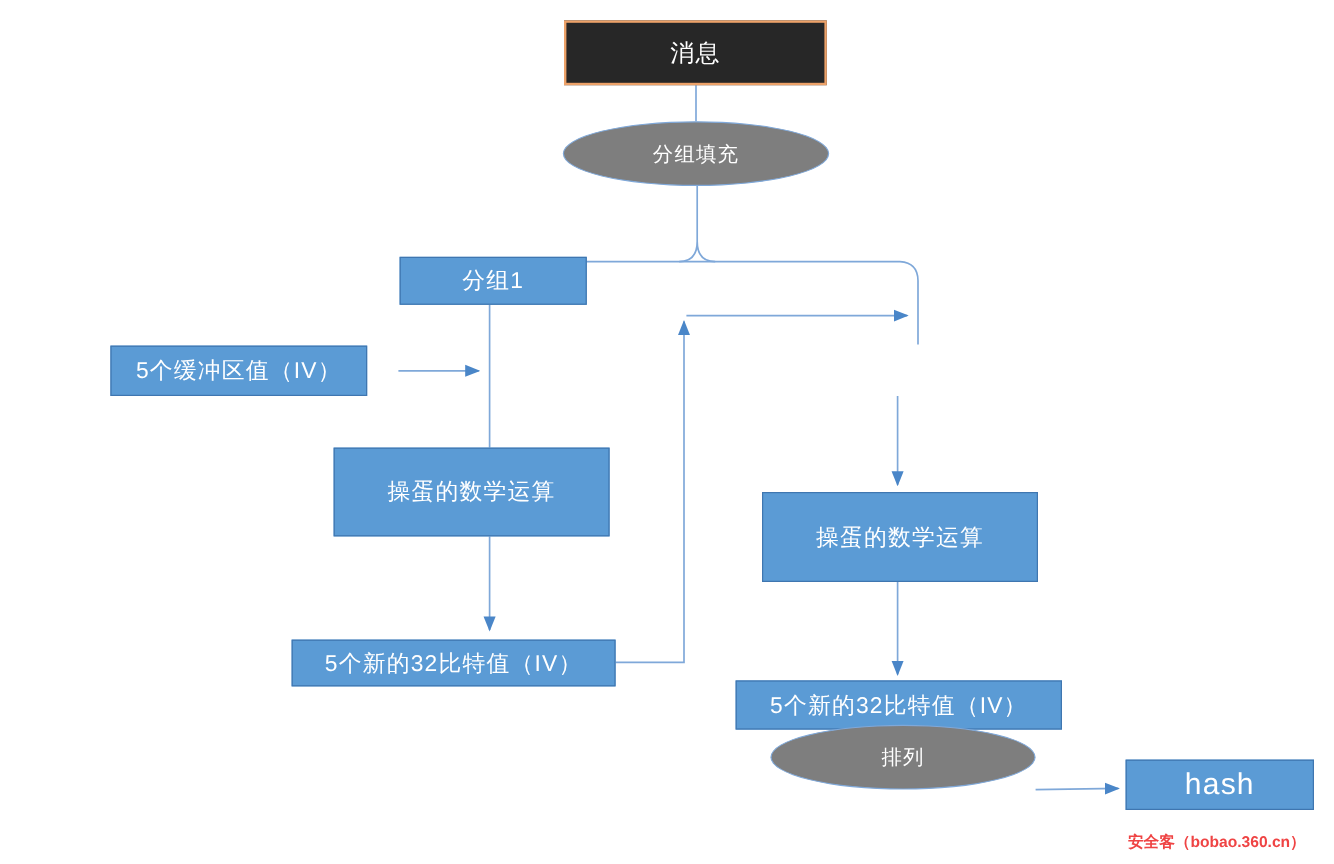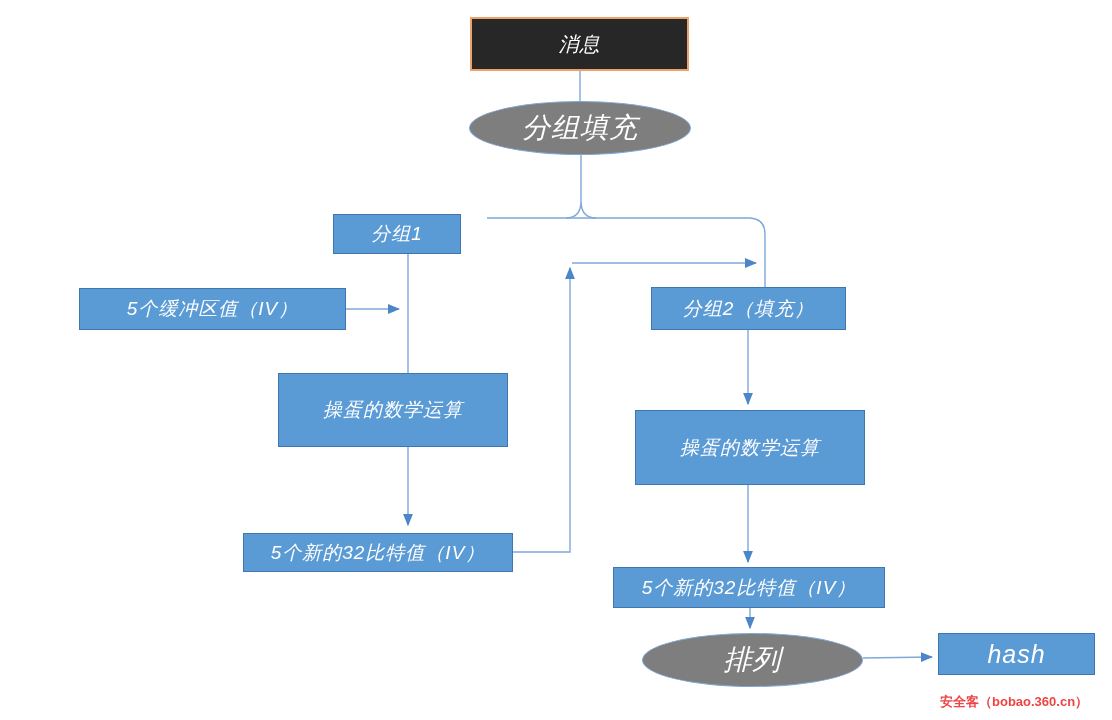--- a/index.html
+++ b/index.html
@@ -12,37 +12,36 @@
   }
   #wires{position:absolute;left:0;top:0;z-index:1;}
   .node{
     position:absolute;
     display:flex;align-items:center;justify-content:center;
     box-sizing:border-box;
     color:#ffffff;
     text-align:center;
     z-index:2;
     letter-spacing:1px;
-    font-style:italic;
   }
   .blue-box{
     background:#5B9BD5;
     border:1.5px solid #3F76B0;
     font-size:19px;
   }
   .black-box{
     background:#272727;
     border:2px solid #EDA269;
     font-size:20px;
   }
   .gray-ellipse{
     background:#7E7E7E;
     border:1.5px solid #7FA8D9;
     border-radius:50%;
-    font-size:28px;
+    font-size:17px;
   }
   .watermark{
     position:absolute;
     color:#ef4444;
     font-size:13px;
     font-weight:bold;
     z-index:2;
     letter-spacing:0;
   }
 </style>
@@ -84,49 +83,46 @@
   </svg>
 
   <div class="node black-box" style="left:470px;top:17px;width:219px;height:54px;">
     <span>消息</span>
   </div>
 
   <div class="node gray-ellipse" style="left:469px;top:101px;width:222px;height:54px;">
     <span>分组填充</span>
   </div>
 
-  <div class="node blue-box" style="left:333px;top:214px;width:128px;height:40px;">
+  <div class="node blue-box" style="left:333px;top:214px;width:156px;height:40px;">
     <span>分组1</span>
   </div>
 
-  <div class="node blue-box" style="left:79px;top:288px;width:267px;height:42px;">
+  <div class="node blue-box" style="left:92px;top:288px;width:214px;height:42px;">
     <span>5个缓冲区值（IV）</span>
   </div>
 
   <div class="node blue-box" style="left:278px;top:373px;width:230px;height:74px;">
     <span>操蛋的数学运算</span>
   </div>
 
   <div class="node blue-box" style="left:243px;top:533px;width:270px;height:39px;">
     <span>5个新的32比特值（IV）</span>
   </div>
 
-  <div class="node blue-box" style="left:651px;top:287px;width:195px;height:43px;">
-    <span>分组2（填充）</span>
-  </div>
 
   <div class="node blue-box" style="left:635px;top:410px;width:230px;height:75px;">
     <span>操蛋的数学运算</span>
   </div>
 
   <div class="node blue-box" style="left:613px;top:567px;width:272px;height:41px;">
     <span>5个新的32比特值（IV）</span>
   </div>
 
-  <div class="node gray-ellipse" style="left:642px;top:633px;width:221px;height:54px;">
+  <div class="node gray-ellipse" style="left:642px;top:604px;width:221px;height:54px;">
     <span>排列</span>
   </div>
 
   <div class="node blue-box" style="left:938px;top:633px;width:157px;height:42px;font-size:25px;">
     <span>hash</span>
   </div>
 
   <div class="watermark" style="left:940px;top:693px;">安全客（bobao.360.cn）</div>
 
 </div>

